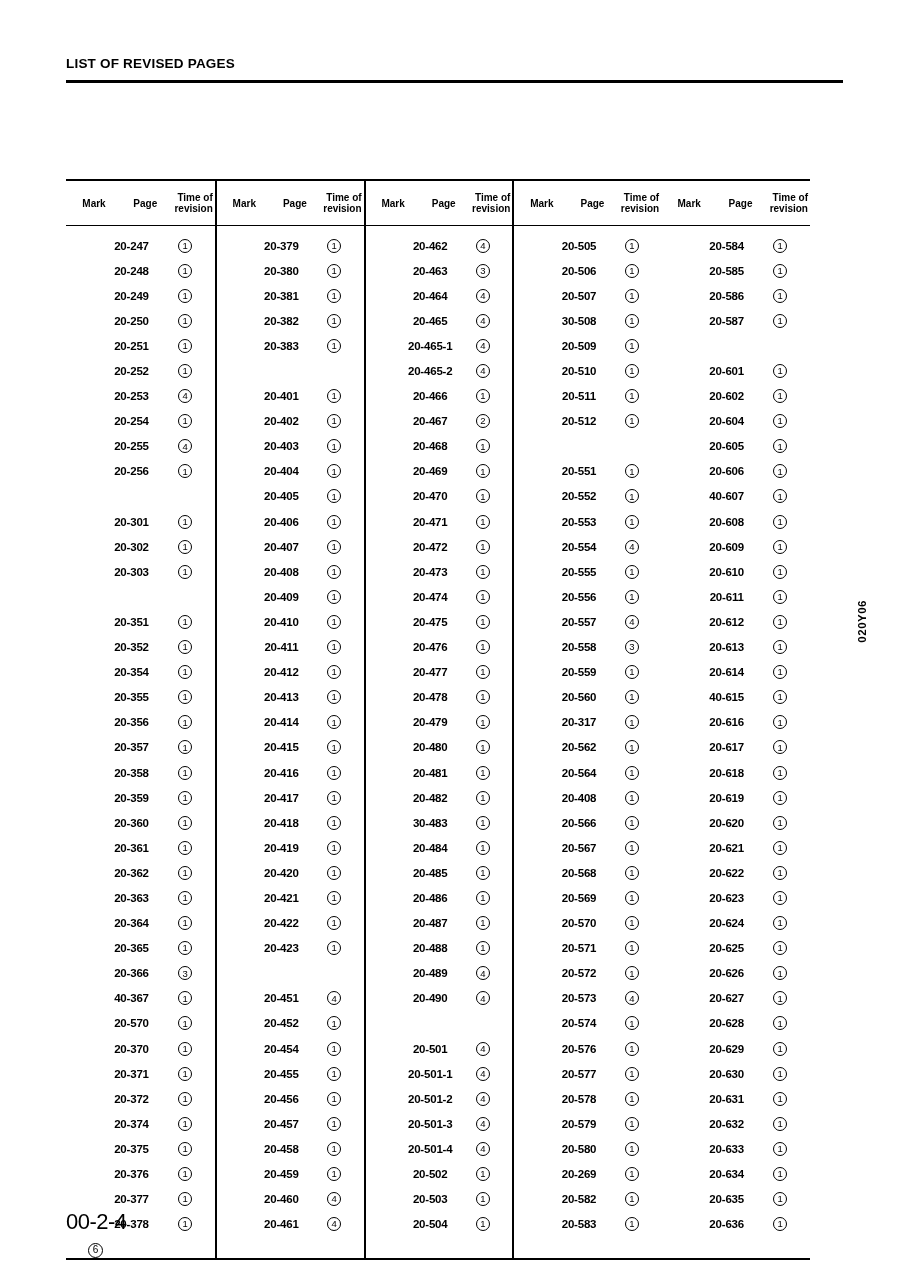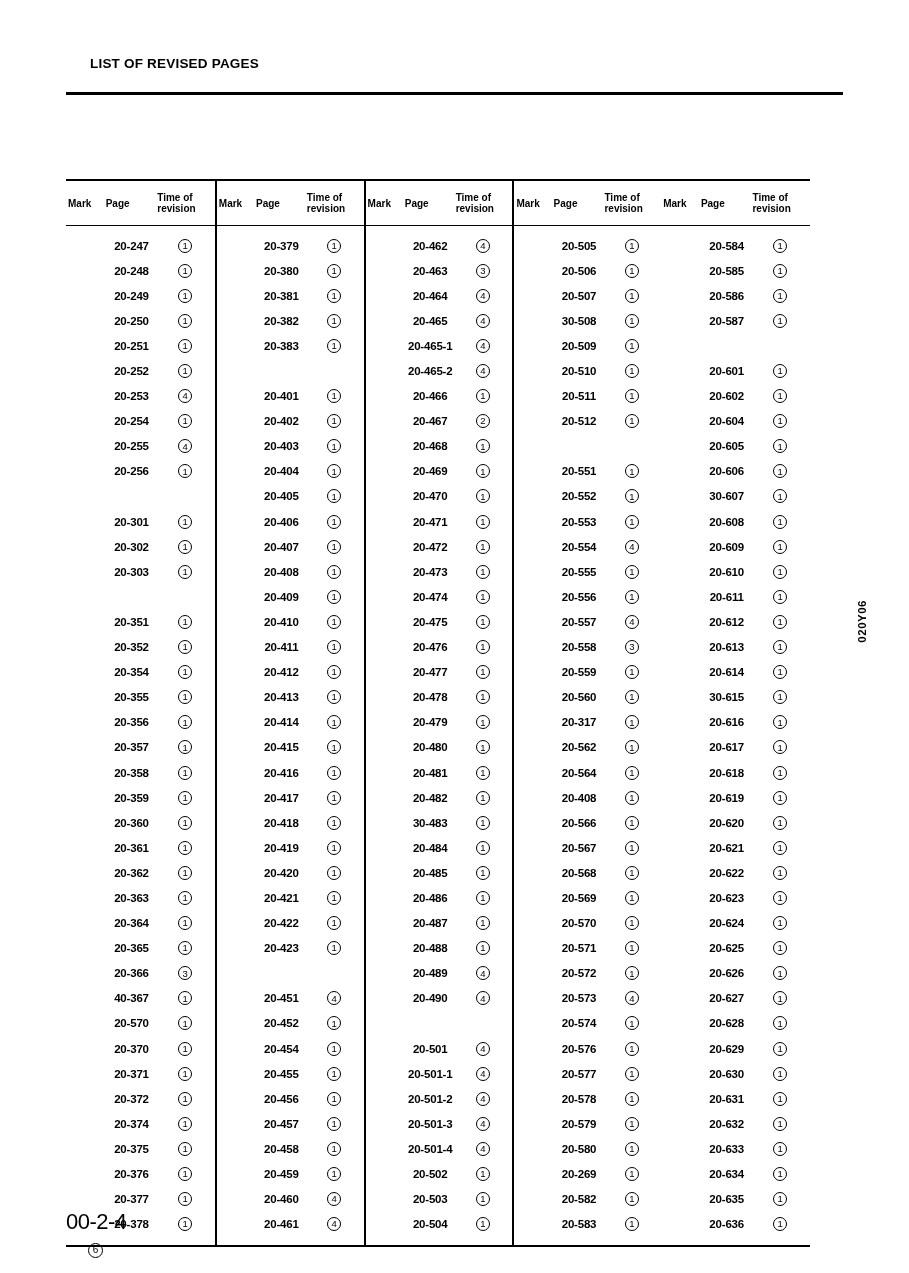--- a/index.html
+++ b/index.html
@@ -21,22 +21,21 @@
     position: absolute;
     left: 66px;
     top: 56px;
     width: 777px;
   }
   .page-header .title {
     font-size: 13.5px;
     font-weight: bold;
     letter-spacing: 0.2px;
     line-height: 16px;
-    padding-bottom: 20px;
-    margin-left: 24px;
+    padding-bottom: 8px;
   }
   .page-header .rule {
     border-bottom: 3px solid #000;
     width: 100%;
   }
 
   
   .side-code {
     position: absolute;
     left: 856px;
@@ -76,30 +75,30 @@
     height: 45px;
     border-bottom: 1.2px solid #000;
     display: flex;
     align-items: center;
     box-sizing: border-box;
     padding: 0 2px;
   }
   .th {
     font-size: 10px;
     font-weight: bold;
-    text-align: left;
+    text-align: right;
     line-height: 11px;
   }
   .th-mark  { width: 38px; }
   .th-page  { width: 52px; }
   .th-rev   { width: 56px; }
 
   .tbody {
     padding-top: 7px;
-    padding-bottom: 8px;
+    padding-bottom: 21px;
   }
   .trow {
     height: 25.1px;
     display: flex;
     align-items: center;
     box-sizing: border-box;
     padding: 0 2px;
   }
   .cell-mark {
     width: 38px;
@@ -1382,21 +1381,21 @@
         </div>
         <div class="trow">
           <div class="cell-mark"></div>
           <div class="cell-page">20-606</div>
           <div class="cell-rev">
             <span class="circnum">1</span>
           </div>
         </div>
         <div class="trow">
           <div class="cell-mark"></div>
-          <div class="cell-page">30-607</div>
+          <div class="cell-page">40-607</div>
           <div class="cell-rev">
             <span class="circnum">1</span>
           </div>
         </div>
         <div class="trow">
           <div class="cell-mark"></div>
           <div class="cell-page">20-608</div>
           <div class="cell-rev">
             <span class="circnum">1</span>
           </div>
@@ -1438,21 +1437,21 @@
         </div>
         <div class="trow">
           <div class="cell-mark"></div>
           <div class="cell-page">20-614</div>
           <div class="cell-rev">
             <span class="circnum">1</span>
           </div>
         </div>
         <div class="trow">
           <div class="cell-mark"></div>
-          <div class="cell-page">30-615</div>
+          <div class="cell-page">40-615</div>
           <div class="cell-rev">
             <span class="circnum">1</span>
           </div>
         </div>
         <div class="trow">
           <div class="cell-mark"></div>
           <div class="cell-page">20-616</div>
           <div class="cell-rev">
             <span class="circnum">1</span>
           </div>

